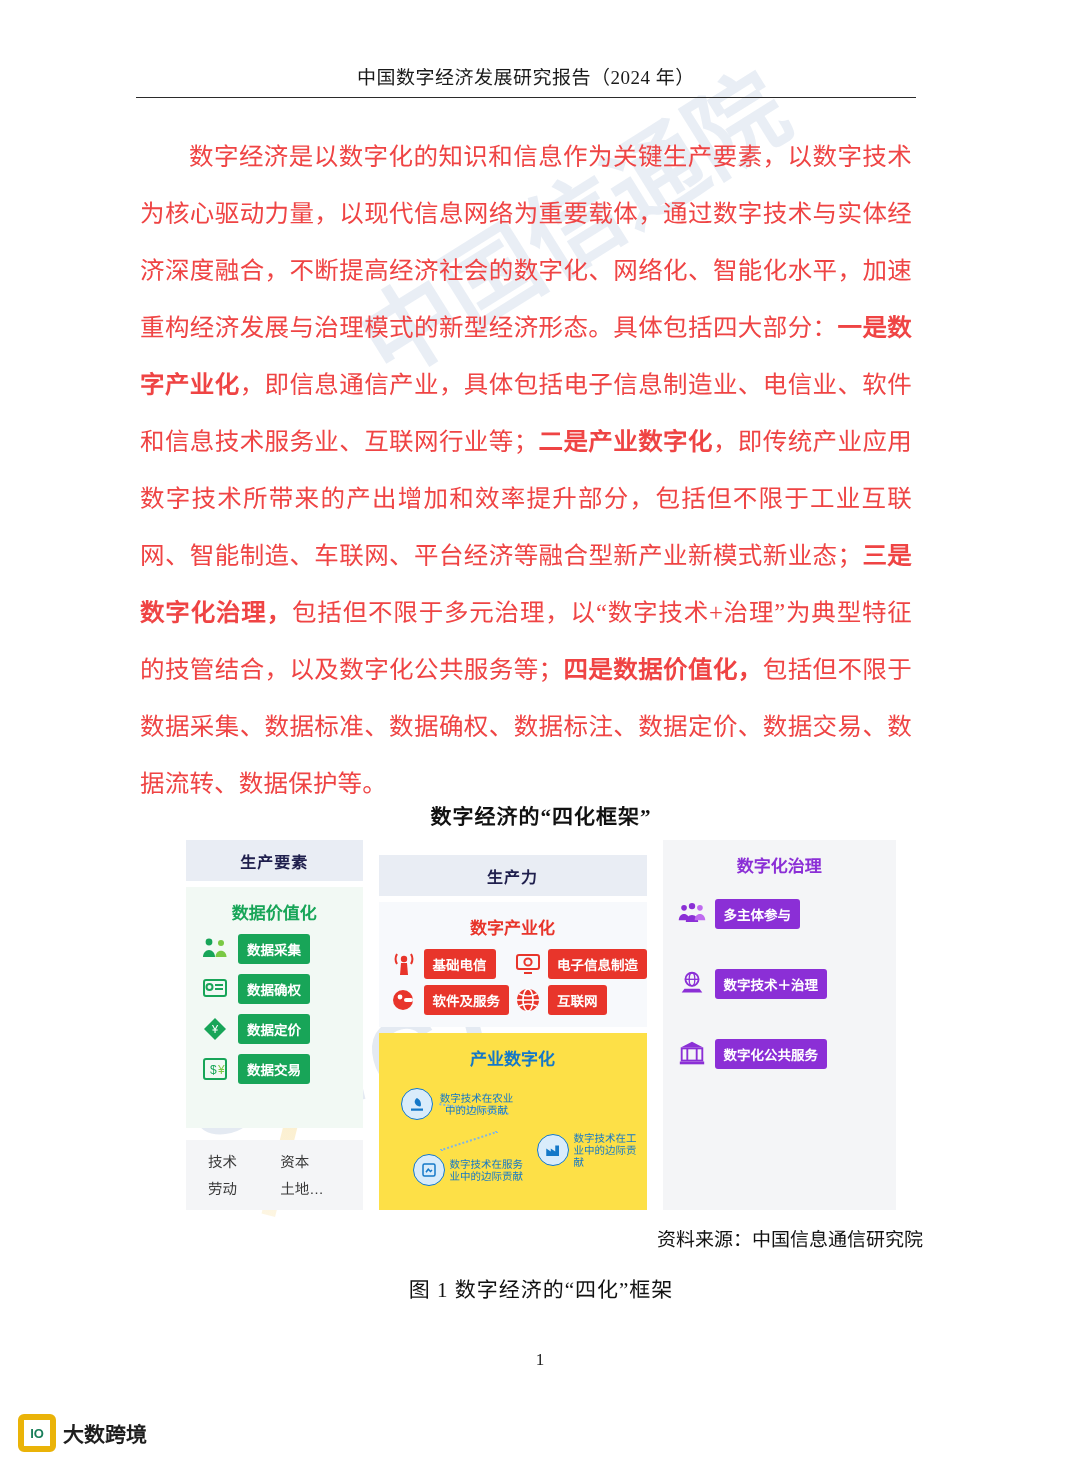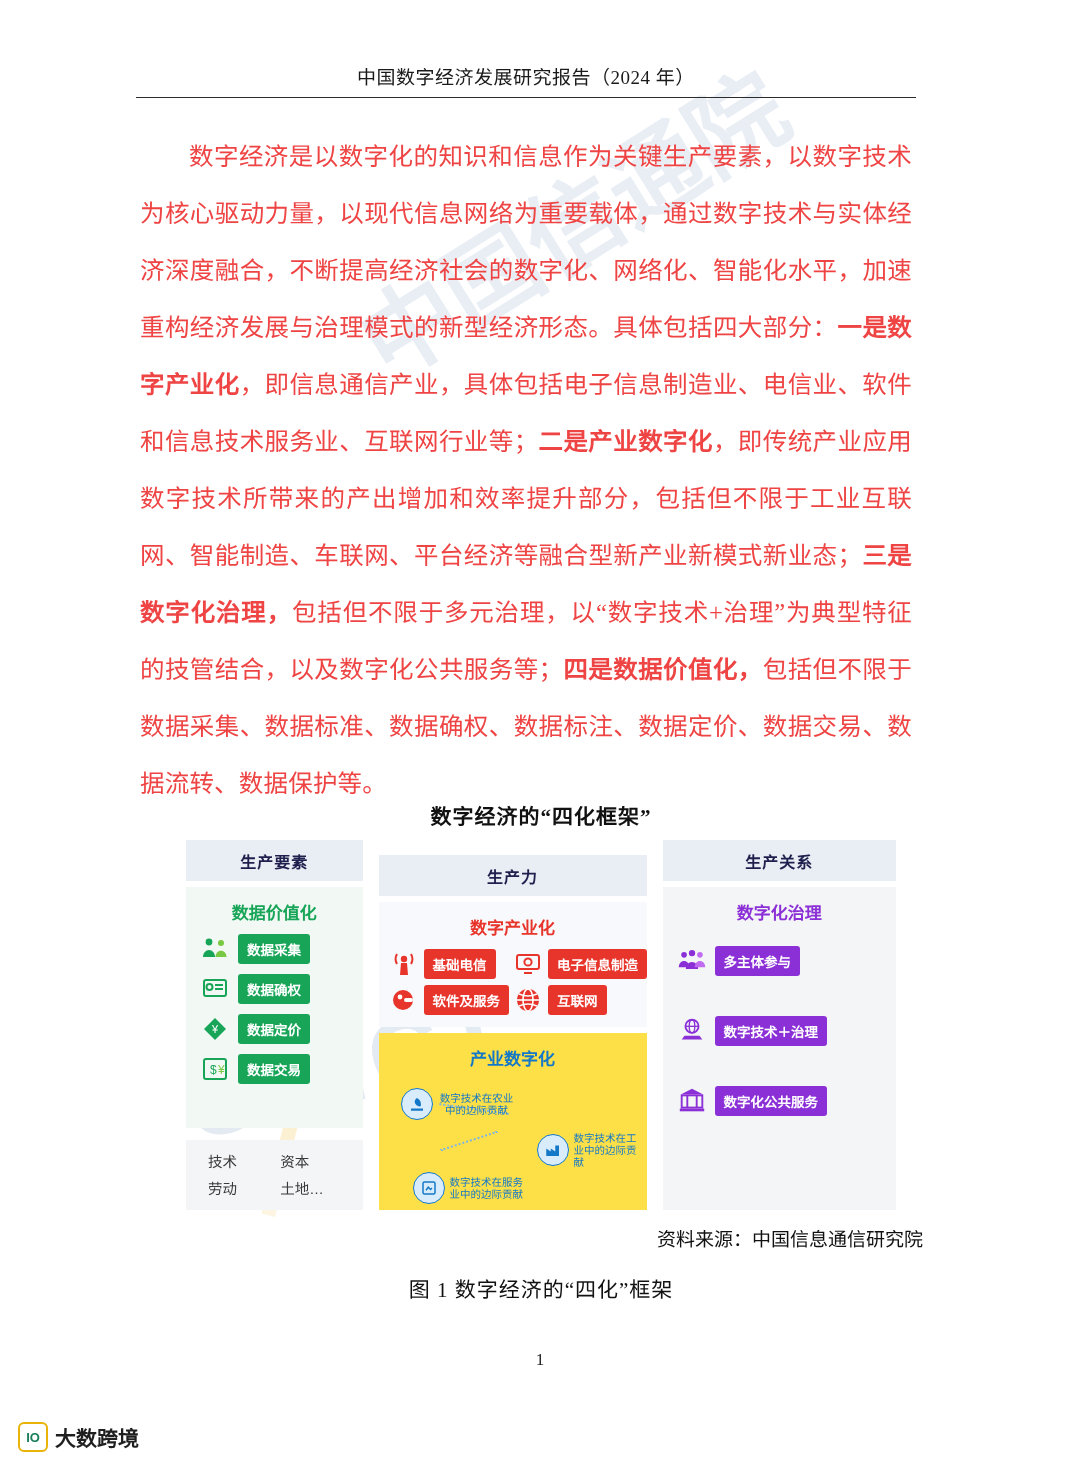--- a/index.html
+++ b/index.html
@@ -278,21 +278,21 @@
     left: 18px;
     bottom: 14px;
     display: flex;
     align-items: center;
     gap: 7px;
   }
   .brand-mark {
     width: 26px;
     height: 26px;
     border-radius: 6px;
-    border: 2px solid #eab308;
+    border: 6px solid #eab308;
     display: flex;
     align-items: center;
     justify-content: center;
     color: #1a7f5a;
     font-size: 13px;
     font-weight: bold;
     font-family: "Liberation Sans", sans-serif;
   }
   .brand-name {
     font-size: 21px;
@@ -455,35 +455,34 @@
 
               <div class="bubble" style="left:150px; top:52px;">
                 <span class="circ">
                   <svg width="18" height="18" viewBox="0 0 24 24">
                     <path d="M3 20V10l6 4V10l6 4V6h5v14z" fill="#1478c8"></path>
                   </svg>
                 </span>
                 <span class="bubble-txt">数字技术在工业中的边际贡献</span>
               </div>
 
-              <div class="bubble" style="left:26px; top:92px;">
+              <div class="bubble" style="left:26px; top:74px;">
                 <span class="circ">
                   <svg width="18" height="18" viewBox="0 0 24 24">
                     <rect x="4" y="4" width="16" height="16" rx="2" fill="none" stroke="#1478c8" stroke-width="2"></rect>
                     <path d="M8 15l3-4 3 3 2-2" fill="none" stroke="#1478c8" stroke-width="2"></path>
                   </svg>
                 </span>
                 <span class="bubble-txt">数字技术在服务业中的边际贡献</span>
               </div>
             </div>
           </div>
         </div>
 
         <div class="col col-c">
-          <div class="col-head">生产关系</div>
           <div class="panel panel-grey">
             <div class="panel-title t-purple">数字化治理</div>
 
             <div class="row-item" style="margin-top:22px;">
               <span class="ico">
                 <svg width="32" height="30" viewBox="0 0 34 30">
                   <circle cx="8" cy="8" r="3.2" fill="#8b2fd6"></circle>
                   <circle cx="17" cy="6" r="3.6" fill="#8b2fd6"></circle>
                   <circle cx="26" cy="8" r="3.2" fill="#c06bf0"></circle>
                   <path d="M2 22c0-4 2.6-7 6-7s6 3 6 7z" fill="#8b2fd6"></path>

